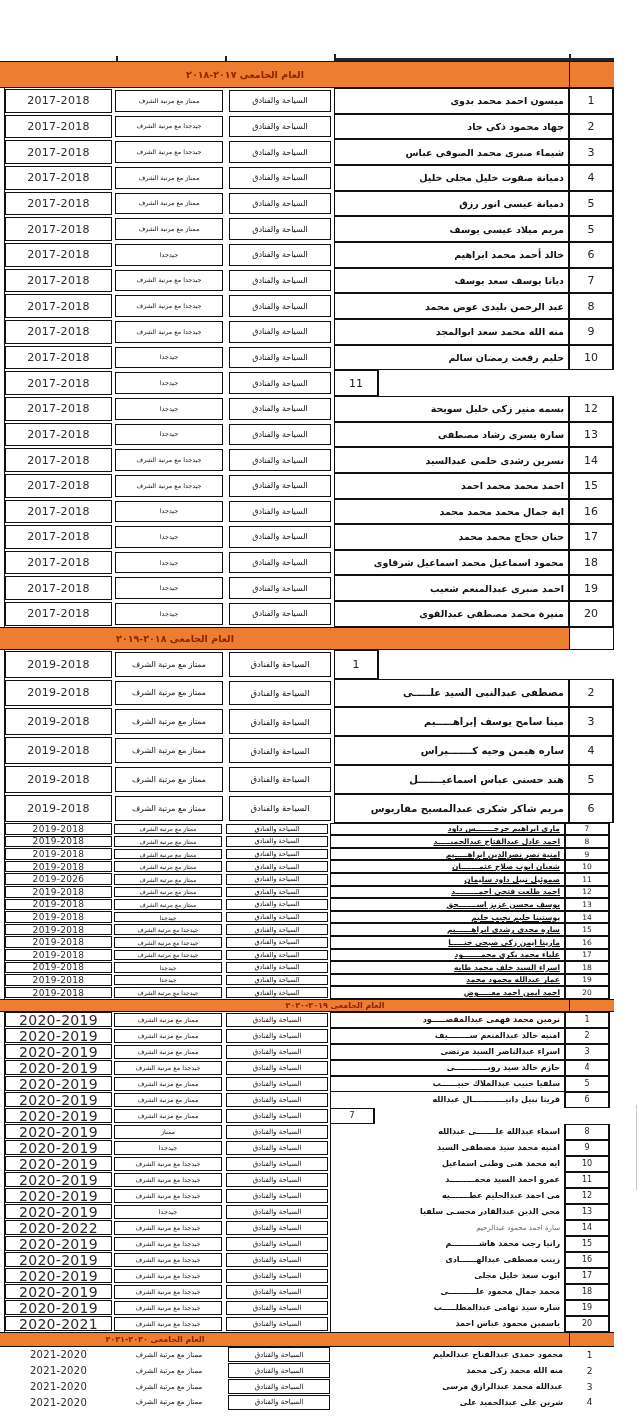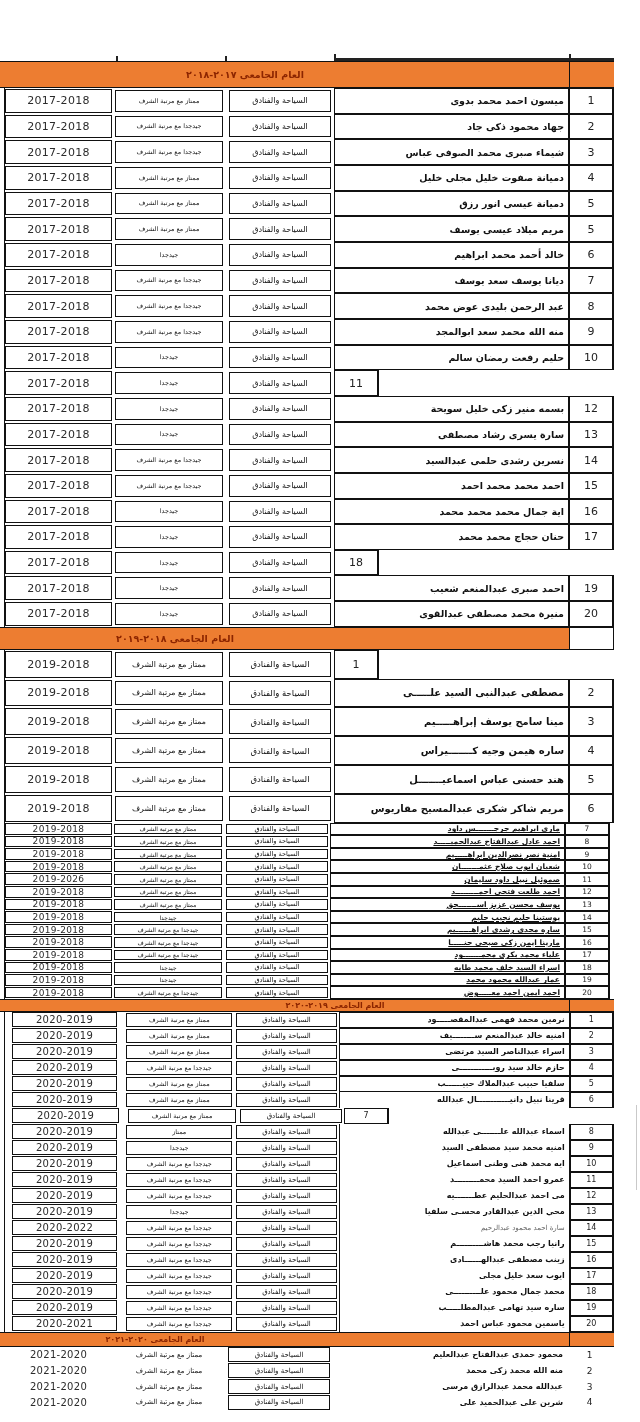--- a/index.html
+++ b/index.html
@@ -45,21 +45,21 @@
   .sec2 .c-grade{font-size:7.8px;}
   .sec2 .c-num{font-size:11px;}
   
   .row.dense .c-name{font-size:7.5px;border-width:1px;text-decoration:underline;}
   .row.dense .c-year{font-size:9px;margin:.5px 0;}
   .row.dense .c-dept{font-size:6.5px;margin:1px 2px;}
   .row.dense .c-grade{font-size:6px;margin:1px 2px;}
   .row.dense .c-num{font-size:7.5px;}
   
   .sec3 .c-name{font-size:8px;}
-  .sec3 .c-year{font-size:10px;margin:.5px 7px;}
+  .sec3 .c-year{font-size:14px;margin:.5px 0;}
   .sec3 .c-dept{font-size:7px;margin:1px 2px;}
   .sec3 .c-grade{font-size:6.4px;margin:1px 2px;}
   .sec3 .c-num{font-size:8px;}
   .row.open-name .c-name{border-top:none;border-bottom:none;}
   .row .c-name.light{color:#666;font-weight:normal;font-size:7px;}
   
   .sec4 .c-name{font-size:8px;border:none;}
   .sec4 .c-year{font-size:10px;border:none;}
   .sec4 .c-dept{font-size:7px;margin:.5px 2px;}
   .sec4 .c-grade{font-size:7px;border:none;}
@@ -225,20 +225,21 @@
     <div class="cell c-grade">جيدجدا</div>
     <div class="cell c-dept">السياحة والفنادق</div>
     <div class="cell c-name">حنان حجاج محمد محمد</div>
     <div class="cell c-num">17</div>
   </div>
       <div class="row sec1" style="height: 25.67px;">
     <div class="cell c-sliver"></div>
     <div class="cell c-year">2017-2018</div>
     <div class="cell c-grade">جيدجدا</div>
     <div class="cell c-dept">السياحة والفنادق</div>
+    <div class="cell c-name">محمود اسماعيل محمد اسماعيل شرقاوى</div>
     <div class="cell c-num">18</div>
   </div>
       <div class="row sec1" style="height: 25.67px;">
     <div class="cell c-sliver"></div>
     <div class="cell c-year">2017-2018</div>
     <div class="cell c-grade">جيدجدا</div>
     <div class="cell c-dept">السياحة والفنادق</div>
     <div class="cell c-name">احمد صبرى عبدالمنعم شعيب</div>
     <div class="cell c-num">19</div>
   </div>

